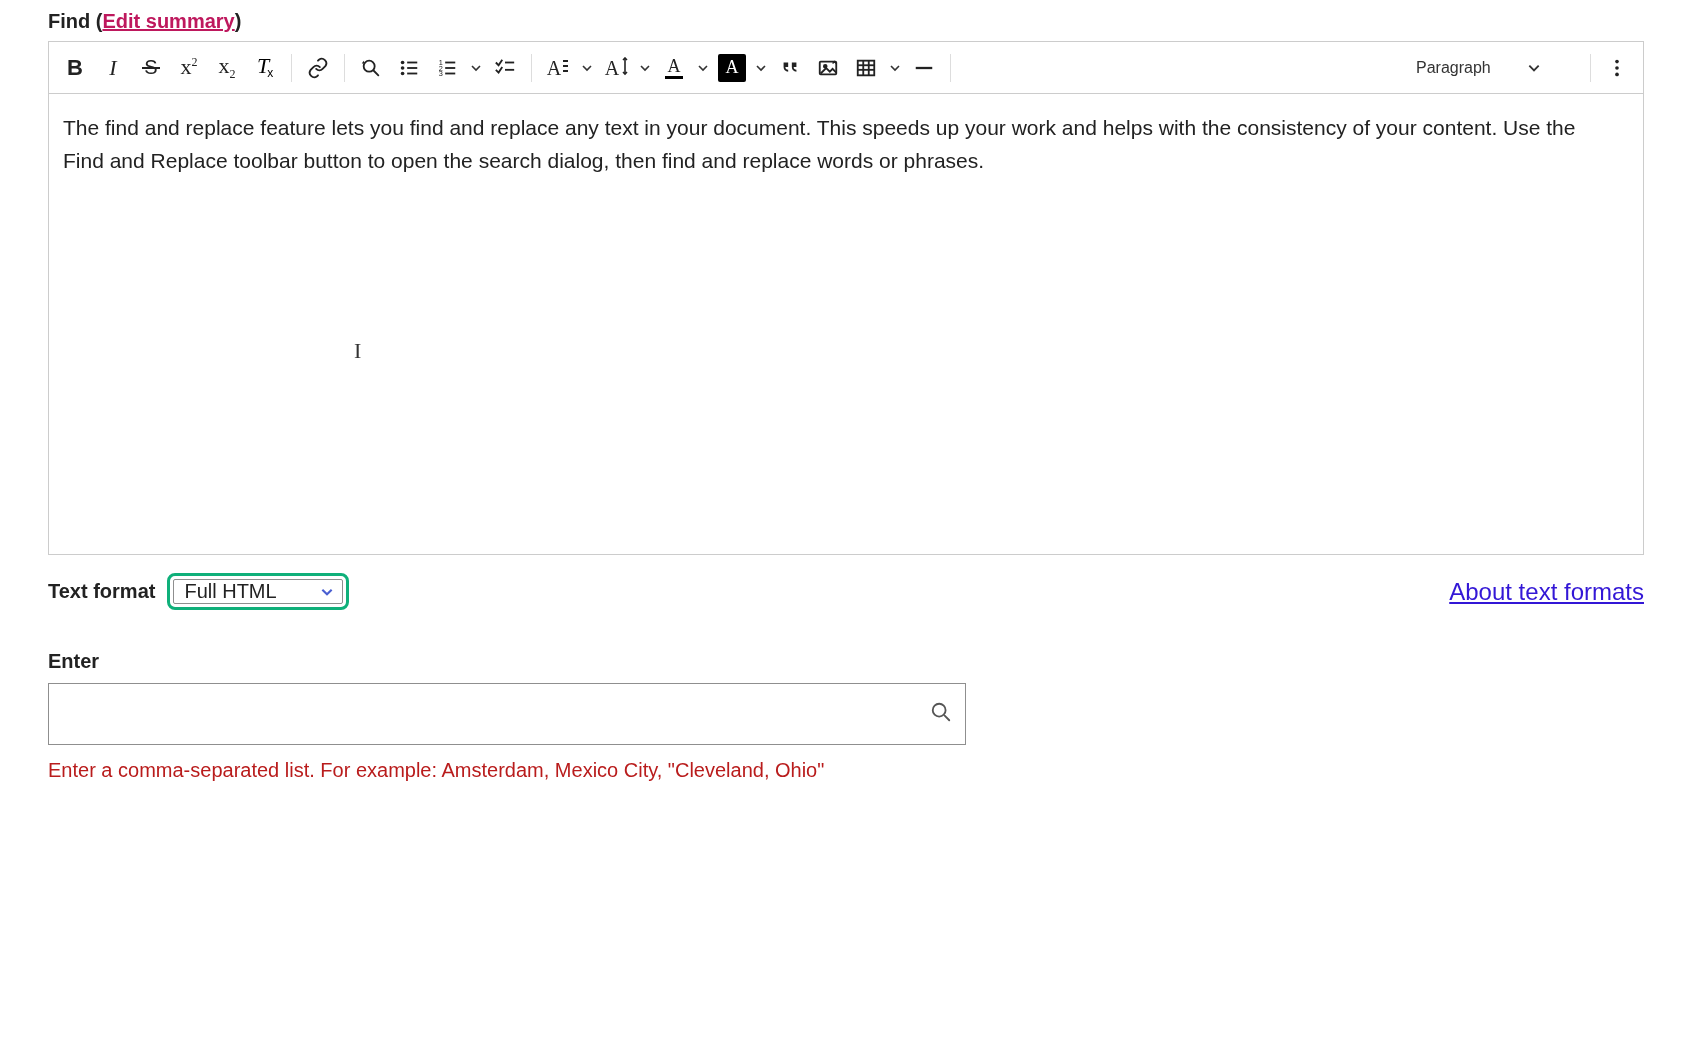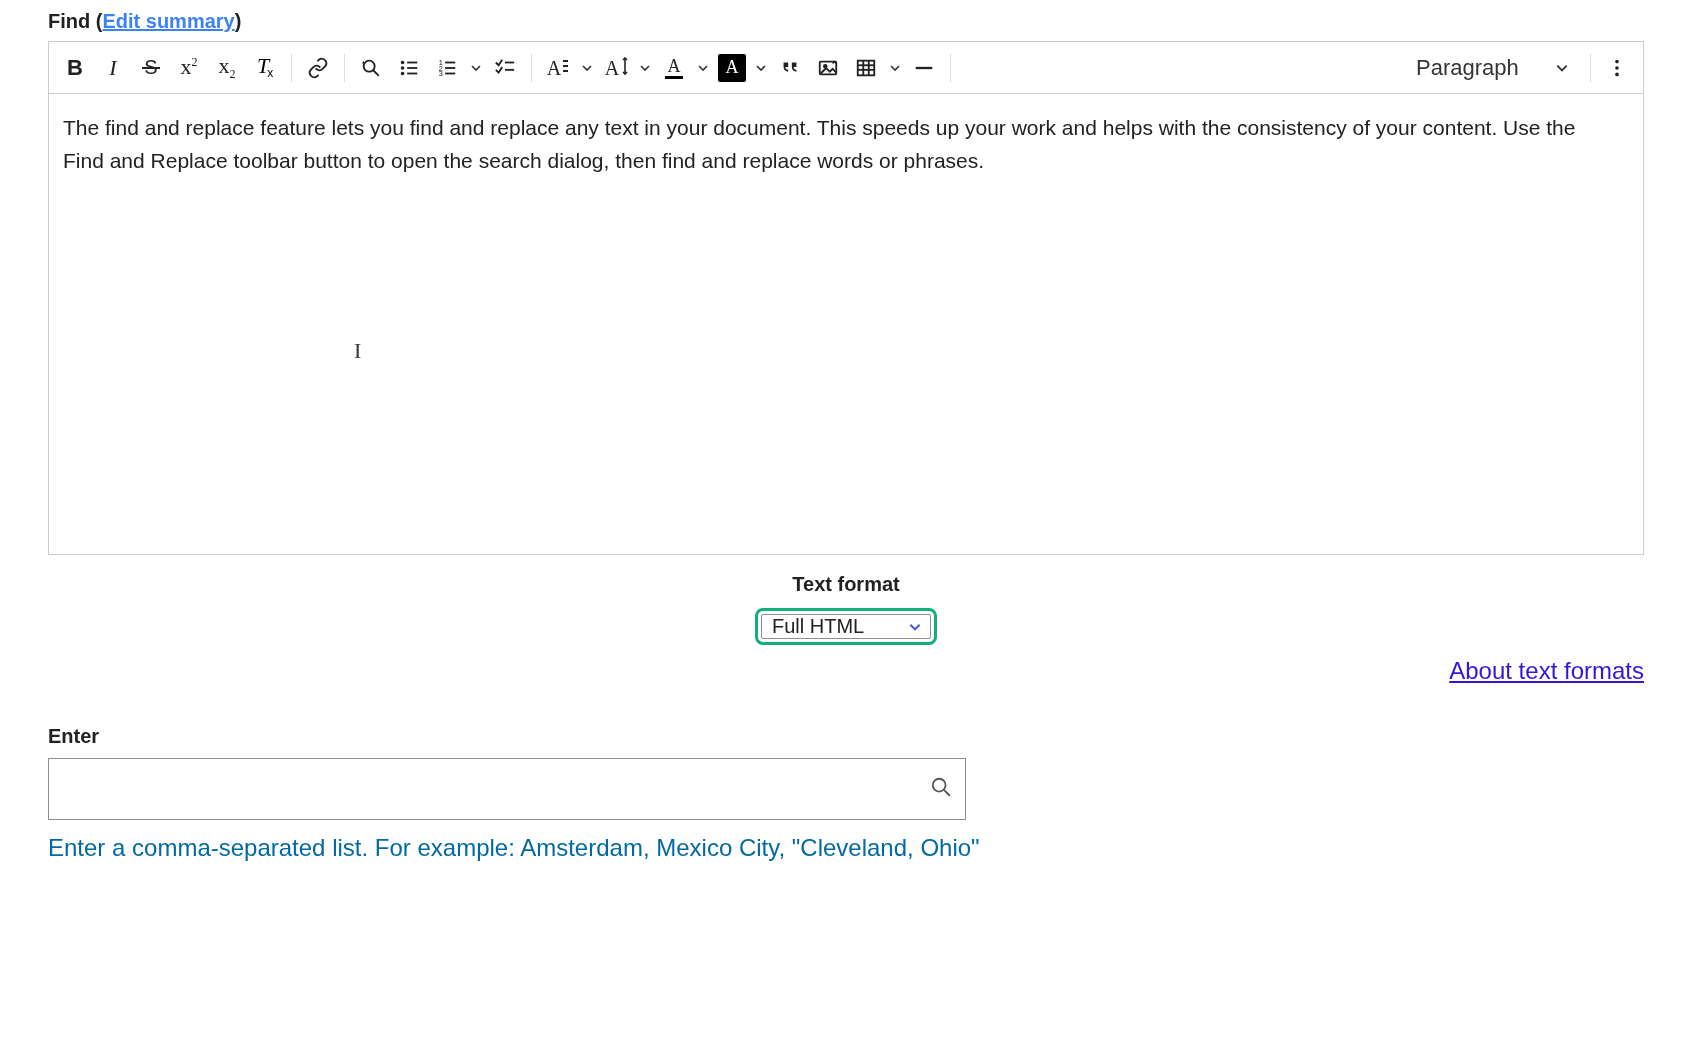--- a/index.html
+++ b/index.html
@@ -11,21 +11,21 @@
     background: #fff;
     width: 1692px;
   }
   .body-label {
     font-size: 20px;
     font-weight: 700;
     margin-bottom: 8px;
   }
   .body-label .paren { font-weight: 700; }
   .body-label a {
-    color: #3b82f6;
+    color: #be185d;
   }
 
   
   .editor {
     border: 1px solid #ccc;
     width: 100%;
   }
   .toolbar {
     border-bottom: 1px solid #ccc;
     padding: 6px 8px;
@@ -94,21 +94,21 @@
   }
 
   .heading-select {
     margin-left:auto;
     display:flex;
     align-items:center;
     gap: 36px;
     height:36px;
     padding: 0 10px 0 14px;
     min-width: 180px;
-    font-size: 22px;
+    font-size: 16px;
     color:#333;
     cursor:pointer;
   }
 
   .content-area {
     min-height: 460px;
     padding: 18px 14px;
     position: relative;
     font-size: 21px;
     line-height: 1.55;
@@ -124,21 +124,20 @@
     user-select:none;
     font-family: serif;
   }
 
   
   .format-row {
     display:flex;
     align-items:center;
     margin-top: 18px;
     gap: 12px;
-    flex-direction: column;
   }
   .format-row .label {
     font-size: 20px;
     font-weight:700;
   }
   .format-select-wrap {
     border: 3px solid #0fb07a;
     border-radius: 8px;
     padding: 3px;
     display:inline-flex;
@@ -184,22 +183,22 @@
   }
   .tags-input-wrap .search-icon {
     position:absolute;
     right: 14px;
     top: 50%;
     transform: translateY(-50%);
     color:#555;
   }
   .tags-help {
     margin-top: 14px;
-    font-size: 24px;
-    color:#0369a1;
+    font-size: 20px;
+    color:#b91c1c;
   }
 </style>
 </head>
 <body>
 
 <div class="body-label">
   <span>Find</span><span class="paren"> (</span><a href="#">Edit summary</a><span class="paren">)</span>
 </div>
 
 <div class="editor">

